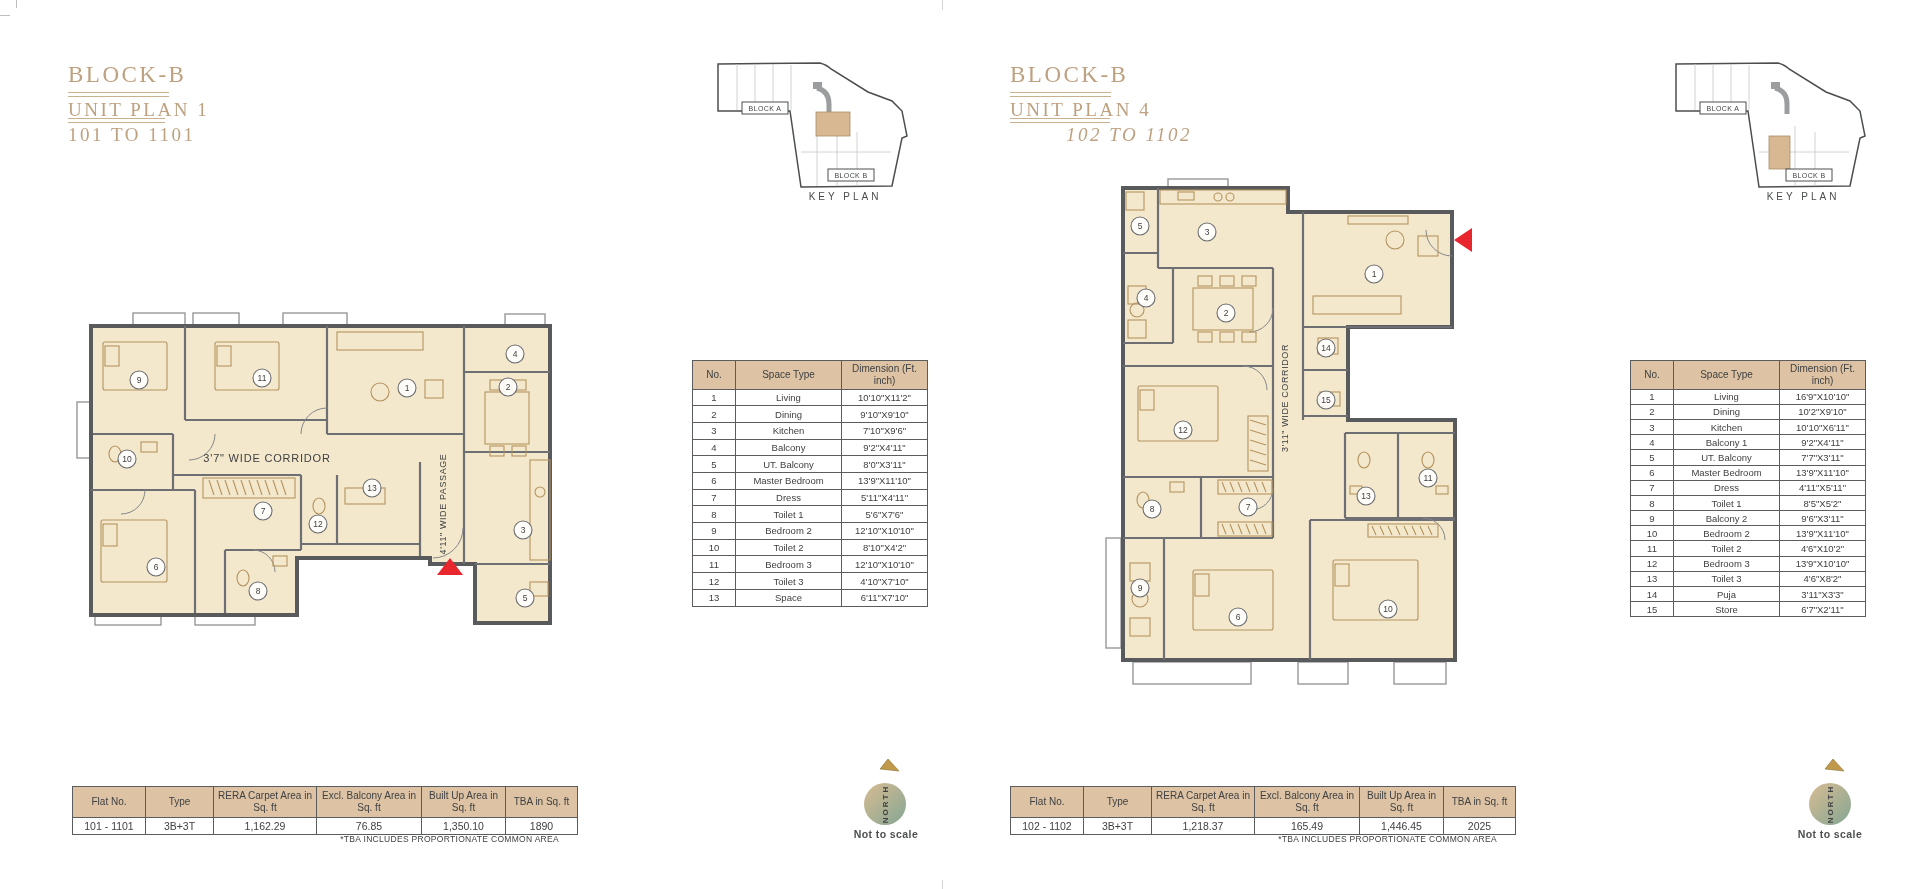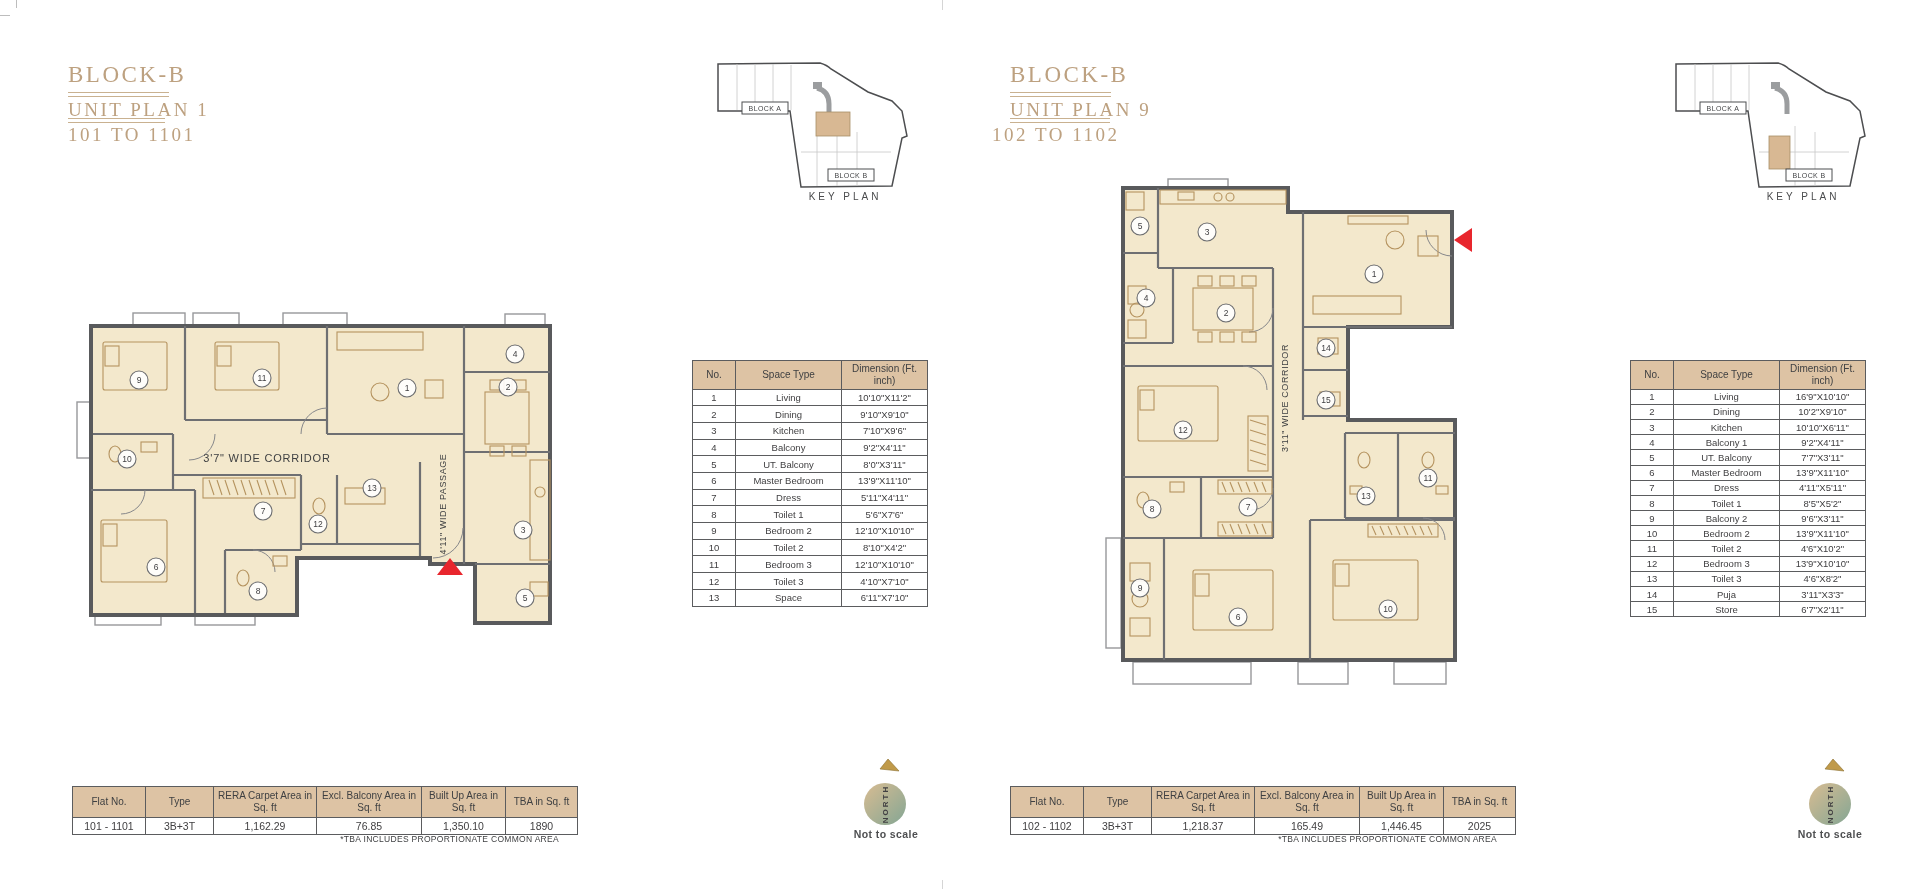--- a/index.html
+++ b/index.html
@@ -285,23 +285,23 @@
       <polygon points="30,3 41,15 22,13" fill="#c09a4a" stroke="#8a6f2f" stroke-width="0.6"></polygon>
       <circle cx="27" cy="48" r="21" fill="url(#gradL)"></circle>
       <text transform="rotate(-90 27 48)" x="27" y="51" text-anchor="middle" font-size="8" font-weight="bold" letter-spacing="2" fill="#414042">NORTH</text>
     </svg>
     <div class="nts" style="left:843px;top:828px;">Not to scale</div>
   </section>
 
   <section>
     <div class="title t1" style="left:1010px;top:62px;">BLOCK-B</div>
     <div class="dblrule" style="left:1010px;top:92px;width:101px;"></div>
-    <div class="title t2" style="left:1010px;top:99px;">UNIT PLAN 9</div>
+    <div class="title t2" style="left:1010px;top:99px;">UNIT PLAN 4</div>
     <div class="dblrule" style="left:1010px;top:118px;width:100px;"></div>
-    <div class="title t2" style="left:992px;top:124px;">102 TO 1102</div>
+    <div class="title t2" style="left:1066px;top:124px;font-style:italic;">102 TO 1102</div>
 
     <svg class="abs" style="left:1663px;top:48px;" width="205" height="158" viewBox="0 0 205 158">
       <path d="M13,16 L115,15 Q122,17 126,21 L163,44 L187,53 L197,63 L202,88 L197,90 L187,138 L96,139 L85,63 L13,63 Z" fill="#ffffff" stroke="#4d4e50" stroke-width="1.5"></path>
       <g stroke="#c7c7c7" stroke-width="0.8">
         <path d="M32,16 V62 M50,16 V62 M68,16 V62 M86,17 V62" fill="none"></path>
         <path d="M132,78 V138 M152,84 V138 M96,104 H186" fill="none"></path>
       </g>
       <path d="M112,40 Q124,43 124,56 V66" fill="none" stroke="#9b9d9f" stroke-width="5"></path>
       <rect x="108" y="34" width="9" height="7" fill="#9b9d9f"></rect>
       <rect x="106" y="88" width="21" height="33" fill="#d8b893" stroke="#a98f66" stroke-width="0.8"></rect>

